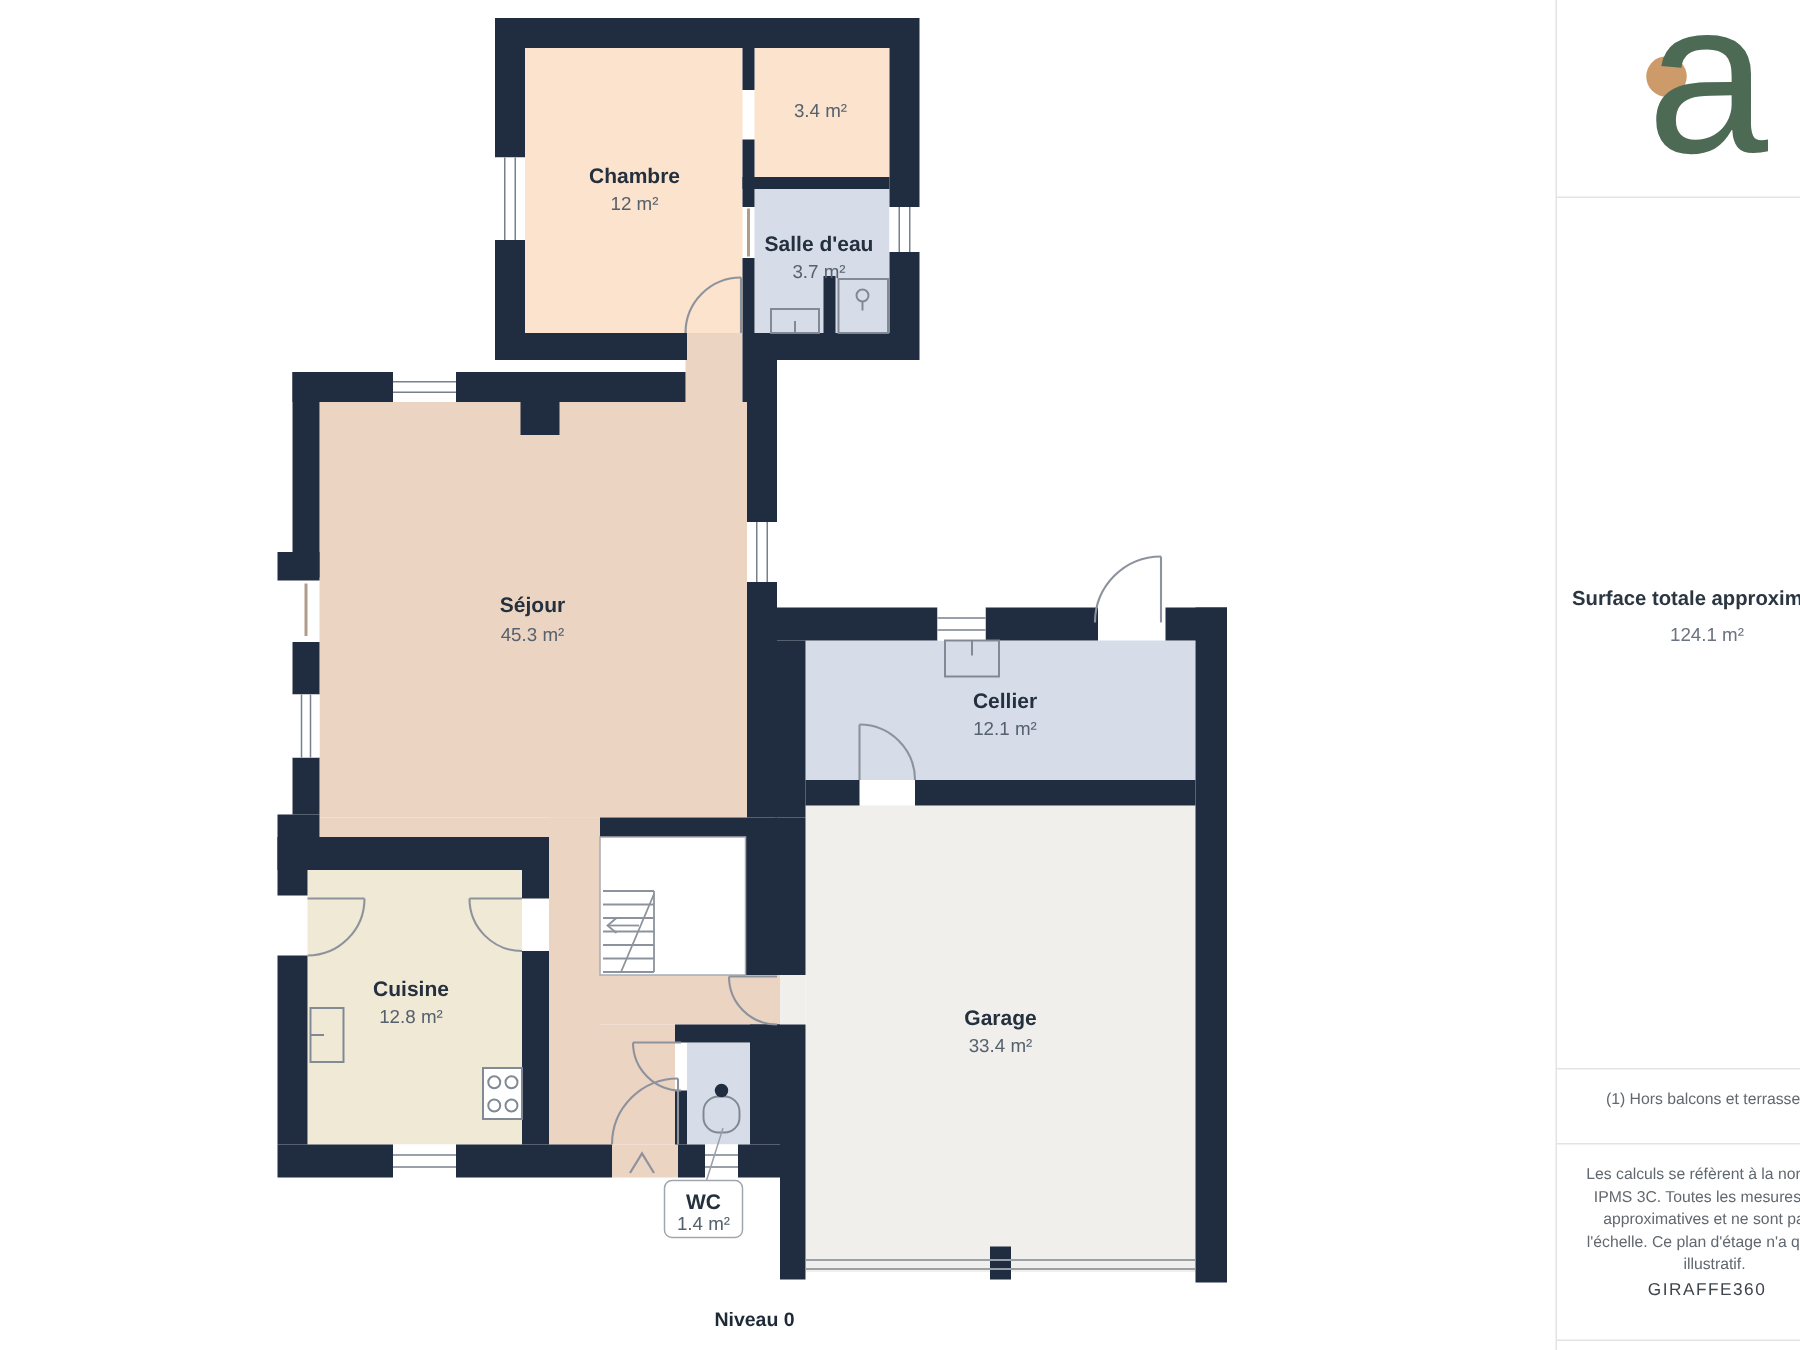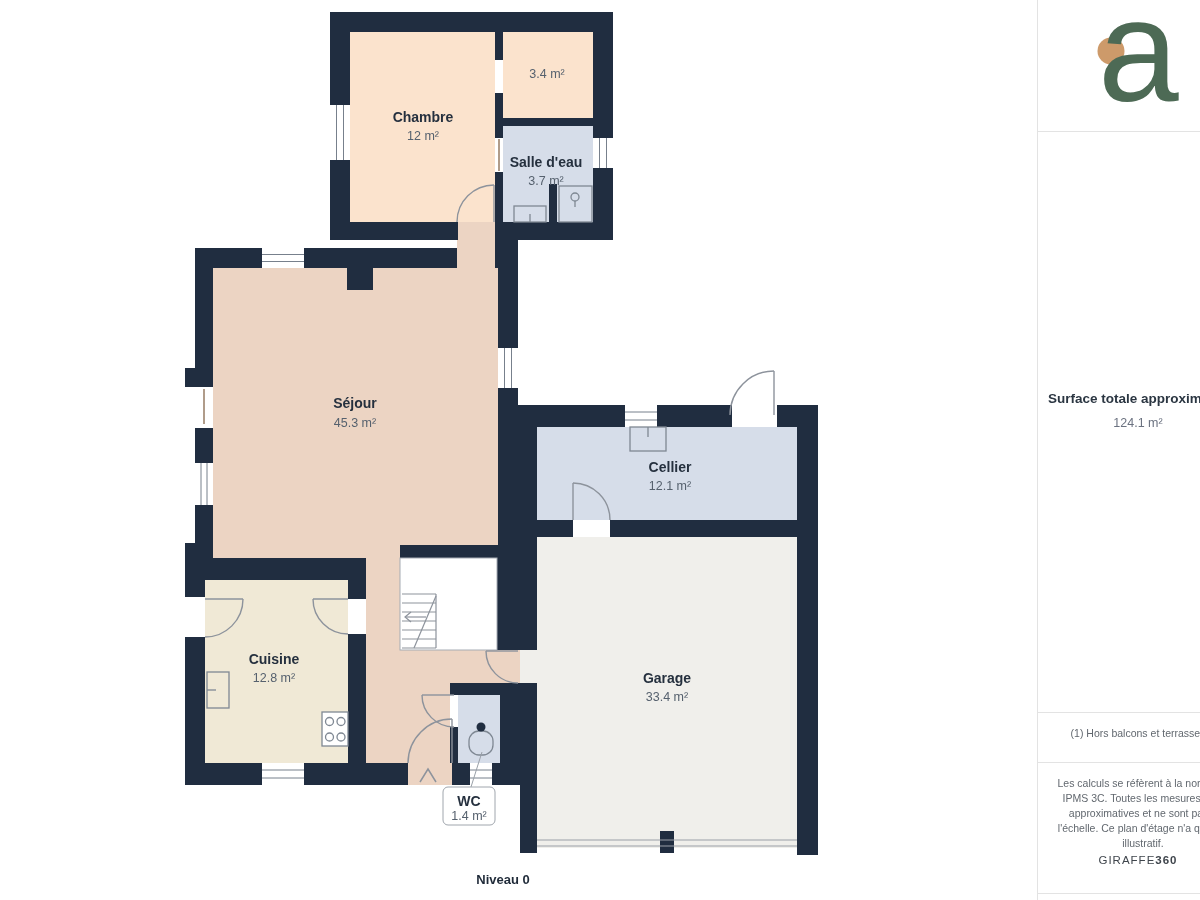--- a/index.html
+++ b/index.html
@@ -30,21 +30,21 @@
   }
   .sb-disclaimer{
     position:absolute;left:5px;top:776px;width:200px;text-align:center;
     font-size:10.5px;line-height:15px;color:#62686f;
   }
   .sb-disclaimer div{white-space:nowrap;}
   .sb-brand{
     position:absolute;left:0;top:854px;width:200px;text-align:center;
     font-size:11.5px;letter-spacing:1px;color:#3f454c;white-space:nowrap;
   }
-  .sb-brand b{font-weight:bold;}
+  .sb-brand b{font-weight:normal;}
 </style>
 </head>
 <body>
 
 <svg width="1037" height="900" viewBox="0 0 1037 900" style="position:absolute;left:0;top:0;">
 
   <g>
     <rect x="350" y="32" width="145" height="190" fill="#fbe3cd"></rect>
     <rect x="503" y="32" width="90" height="86" fill="#fbe3cd"></rect>
     <rect x="503" y="126" width="90" height="96" fill="#d6dde9"></rect>

